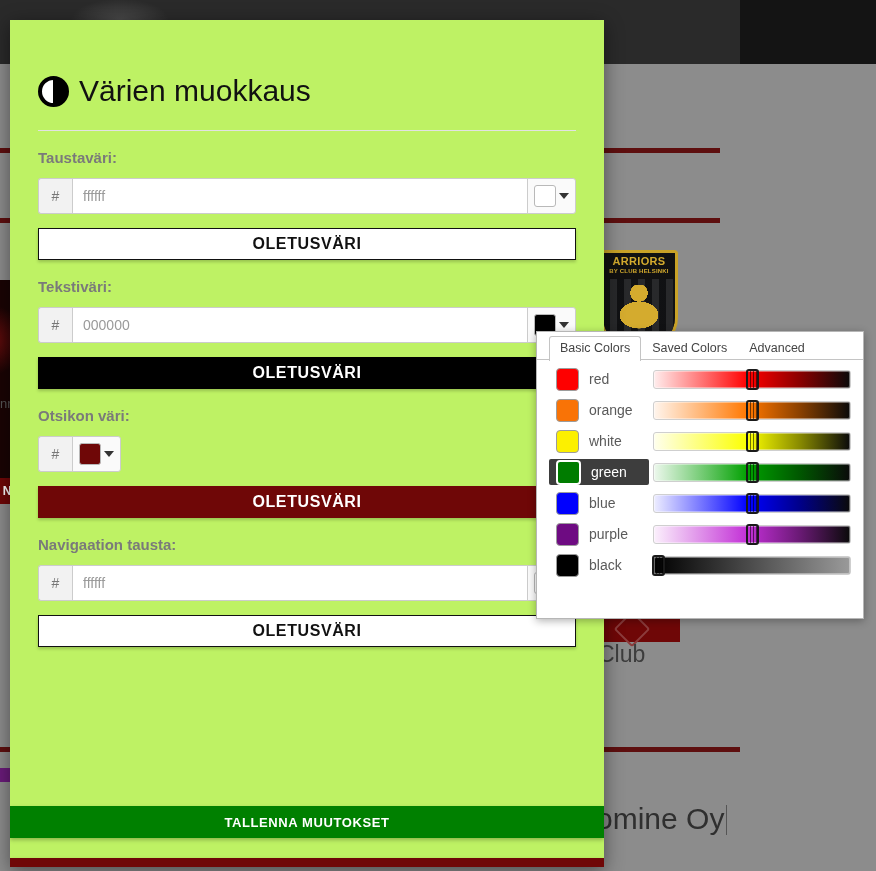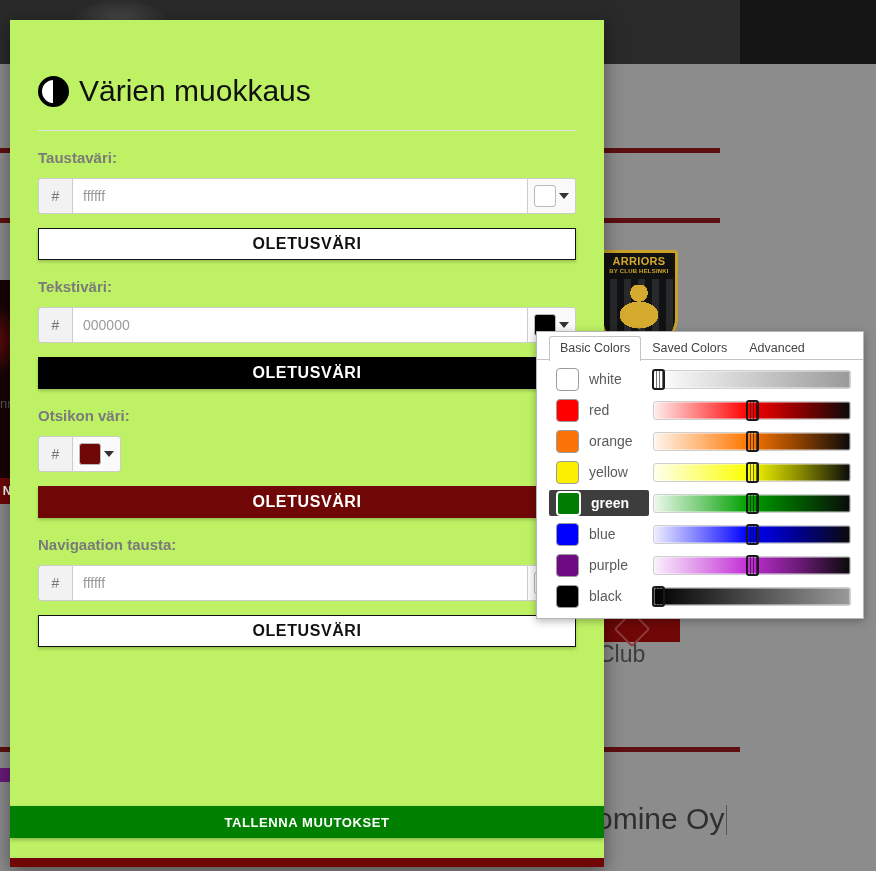--- a/index.html
+++ b/index.html
@@ -195,21 +195,21 @@
   }
   .picker-rows{padding:6px 12px 0 12px;}
   .prow{
     display:flex;align-items:center;height:26px;margin-bottom:5px;
   }
   .prow-left{
     display:flex;align-items:center;gap:10px;width:100px;height:26px;
     padding-left:7px;box-sizing:border-box;border-radius:2px;
   }
   .prow.selected .prow-left{background:#3d3d3d;}
-  .prow.selected .pname{color:#fff;font-weight:bold;}
+  .prow.selected .pname{color:#fff;font-weight:normal;}
   .pchip{
     width:21px;height:21px;border-radius:4px;border:1px solid #9c9c9c;flex:none;
   }
   .prow.selected .pchip{border:2px solid #fff;}
   .pname{font-size:14px;color:#5a5a5a;}
   .pslider{
     position:relative;width:198px;height:19px;border-radius:3px;
     border:1px solid #cfcfcf;box-sizing:border-box;margin-left:4px;
     box-shadow:inset 0 0 0 1px rgba(255,255,255,.4);
   }
@@ -309,49 +309,40 @@
 
 <div id="picker">
   <div class="picker-tabs" id="picker-tabs">
       <div class="ptab active">Basic Colors</div>
       <div class="ptab">Saved Colors</div>
       <div class="ptab">Advanced</div>
     </div>
   <div class="picker-rows" id="picker-rows">
       <div class="prow">
         <div class="prow-left">
-          <span class="pchip" style="background: rgb(255, 255, 255);"></span>
-          <span class="pname">white</span>
-        </div>
-        <div class="pslider" style="background: linear-gradient(90deg, rgb(255, 255, 255) 0%, rgb(154, 154, 154) 100%);">
-          <div class="phandle" style="left: calc(2% - 6px);"></div>
-        </div>
-      </div>
-      <div class="prow">
-        <div class="prow-left">
           <span class="pchip" style="background: rgb(254, 0, 0);"></span>
           <span class="pname">red</span>
         </div>
         <div class="pslider" style="background: linear-gradient(90deg, rgb(255, 237, 237) 0%, rgb(255, 0, 0) 48%, rgb(140, 0, 0) 74%, rgb(10, 10, 10) 100%);">
           <div class="phandle" style="left: calc(50% - 6px);"></div>
         </div>
       </div>
       <div class="prow">
         <div class="prow-left">
           <span class="pchip" style="background: rgb(249, 115, 6);"></span>
           <span class="pname">orange</span>
         </div>
         <div class="pslider" style="background: linear-gradient(90deg, rgb(255, 245, 237) 0%, rgb(255, 119, 0) 48%, rgb(140, 65, 0) 74%, rgb(10, 10, 10) 100%);">
           <div class="phandle" style="left: calc(50% - 6px);"></div>
         </div>
       </div>
       <div class="prow">
         <div class="prow-left">
           <span class="pchip" style="background: rgb(252, 240, 0);"></span>
-          <span class="pname">yellow</span>
+          <span class="pname">white</span>
         </div>
         <div class="pslider" style="background: linear-gradient(90deg, rgb(255, 255, 237) 0%, rgb(251, 255, 0) 48%, rgb(138, 140, 0) 74%, rgb(10, 10, 10) 100%);">
           <div class="phandle" style="left: calc(50% - 6px);"></div>
         </div>
       </div>
       <div class="prow selected">
         <div class="prow-left">
           <span class="pchip" style="background: rgb(0, 124, 0);"></span>
           <span class="pname">green</span>
         </div>

